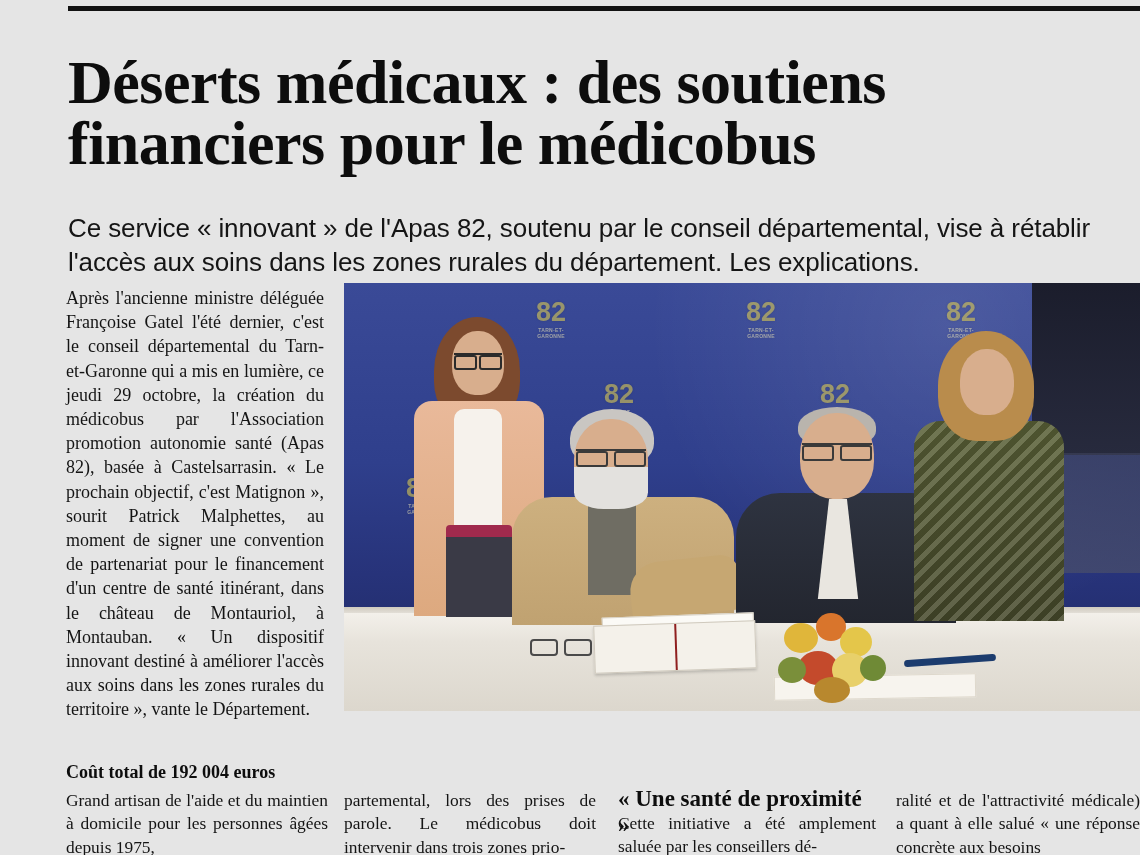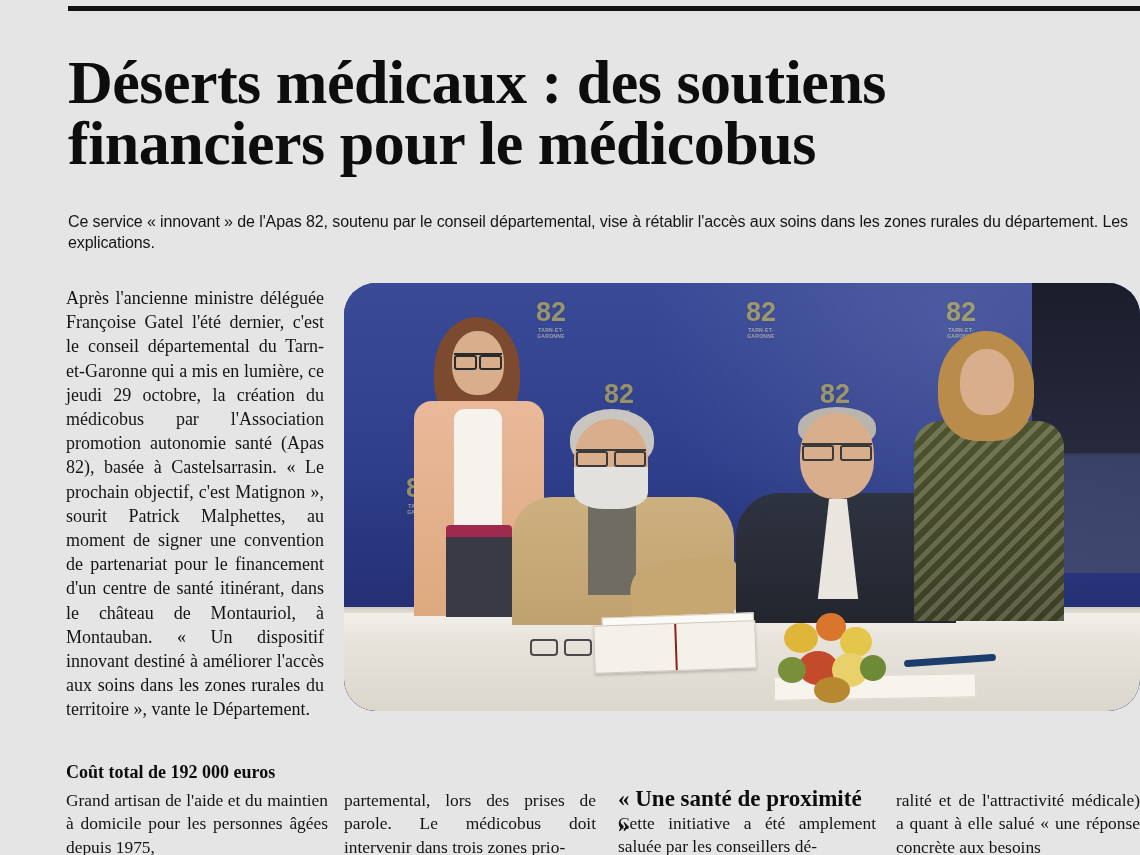--- a/index.html
+++ b/index.html
@@ -40,21 +40,21 @@
     letter-spacing: -0.5px;
     color: #0d0d0d;
   }
   .headline .line2 { display: block; }
   .standfirst {
     position: absolute;
     left: 68px;
     top: 212px;
     width: 1072px;
     font-family: "Liberation Sans", sans-serif;
-    font-size: 16px;
+    font-size: 26px;
     line-height: 1.30;
     color: #151515;
     letter-spacing: -0.1px;
   }
   
   .col-left {
     position: absolute;
     left: 66px;
     top: 286px;
     width: 258px;
@@ -90,21 +90,20 @@
 
   
   .photo-wrap {
     position: absolute;
     left: 344px;
     top: 283px;
     width: 796px;
     height: 428px;
     overflow: hidden;
     background: #2a2f6b;
-    border-radius: 32px;
   }
   .photo {
     position: absolute;
     inset: 0;
     background:
       radial-gradient(circle at 76% 10%, rgba(255,255,255,0.10), rgba(0,0,0,0) 42%),
       linear-gradient(180deg, #3a4a97 0%, #2f3f8c 42%, #27337a 68%, #1d2760 100%);
   }
   
   .logo-grid {
@@ -381,21 +380,21 @@
     <span>Déserts médicaux : des soutiens</span>
     <span class="line2">financiers pour le médicobus</span>
   </div>
 
   <div class="standfirst">Ce service « innovant » de l'Apas 82, soutenu par le conseil départemental, vise à rétablir l'accès aux soins dans les zones rurales du département. Les explications.</div>
 
   <div class="col-left">
     <p>Après l'ancienne ministre déléguée Françoise Gatel l'été dernier, c'est le conseil départemental du Tarn-et-Garonne qui a mis en lumière, ce jeudi 29 octobre, la création du médicobus par l'Association promotion autonomie santé (Apas 82), basée à Castelsarrasin. « Le prochain objectif, c'est Matignon », sourit Patrick Malphettes, au moment de signer une convention de partenariat pour le financement d'un centre de santé itinérant, dans le château de Montauriol, à Montauban. « Un dispositif innovant destiné à améliorer l'accès aux soins dans les zones rurales du territoire », vante le Département.</p>
   </div>
 
-  <div class="subhead">Coût total de 192 000 euros</div>
+  <div class="subhead">Coût total de 192 004 euros</div>
 
   <div class="col-left-2">
     <p>Grand artisan de l'aide et du maintien à domicile pour les personnes âgées depuis 1975,</p>
   </div>
 
   <div class="photo-wrap">
     <div class="photo">
       <div class="wall-dark"></div>
       <div class="wall-dark2"></div>
 

